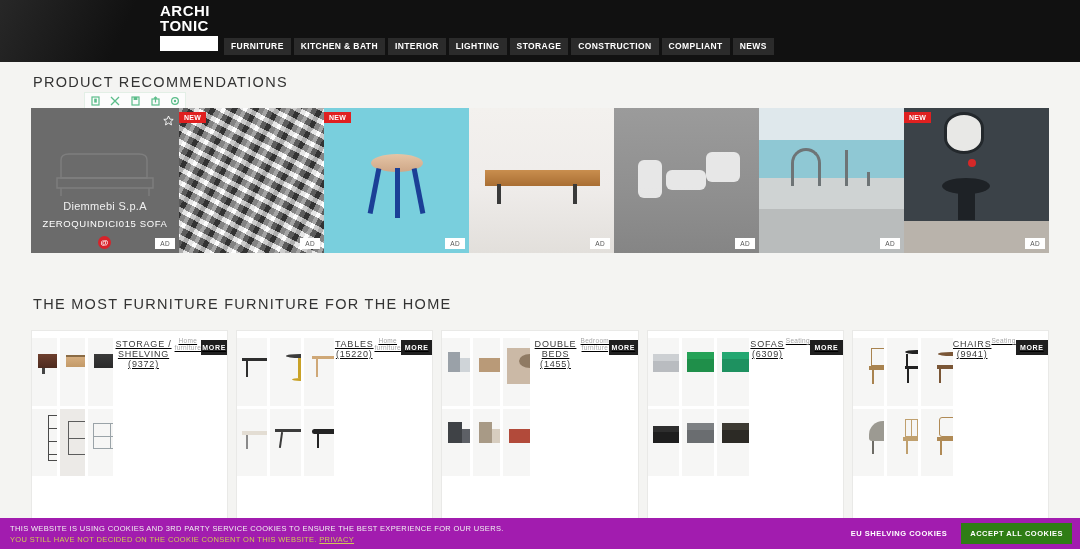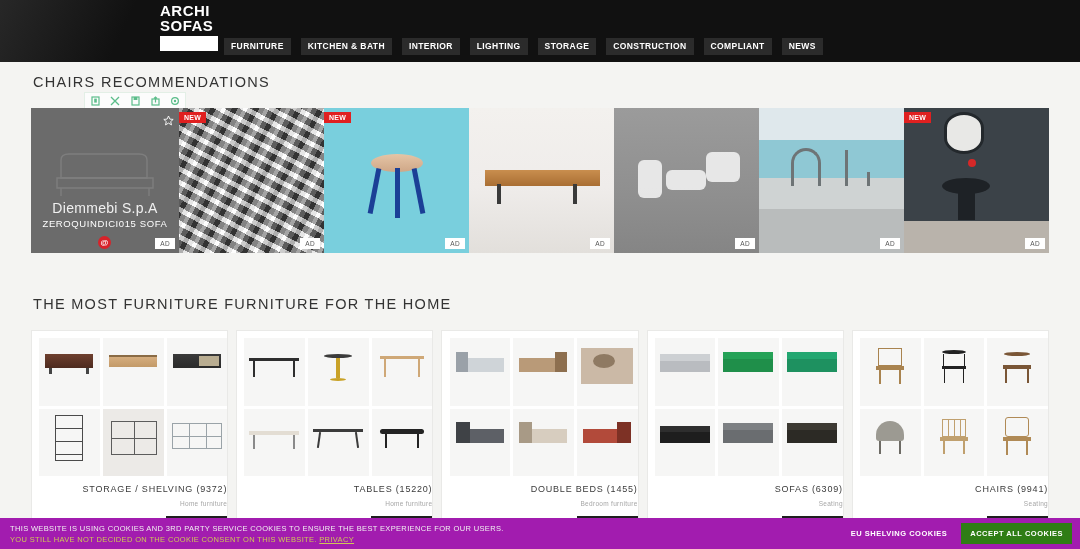--- a/index.html
+++ b/index.html
@@ -51,21 +51,21 @@
     background: transparent;
     padding: 0 10px;
     font-family: "Liberation Sans", sans-serif;
     font-size: 11px;
     color: #444;
   }
   .search-input::placeholder { color: #b3b3b3; }
 
   .nav {
     position: absolute; left: 224px; top: 38px;
-    display: flex; gap: 10px;
+    display: flex; gap: 3px;
   }
   .nav-item {
     background: #2b2b2b;
     color: #ffffff;
     font-size: 8.5px;
     font-weight: bold;
     letter-spacing: .4px;
     padding: 4px 7px 4px 7px;
     height: 17px;
     line-height: 9px;
@@ -143,21 +143,21 @@
     position: absolute; right: 5px; top: 4px;
     z-index: 5;
   }
   .promo-overlay {
     position: absolute; left: 0; top: 0; width: 100%; height: 100%;
     background: #6b6b6b;
     z-index: 1;
   }
   .promo-text-brand {
     position: absolute; width: 100%; top: 92px; text-align: center;
-    color: #f0f0f0; font-size: 14px; letter-spacing: .3px; z-index: 3;
+    color: #f0f0f0; font-size: 11px; letter-spacing: .3px; z-index: 3;
   }
   .promo-text-name {
     position: absolute; width: 100%; top: 110px; text-align: center;
     color: #ffffff; font-size: 9.5px; letter-spacing: .6px; z-index: 3;
   }
   .promo-mark {
     position: absolute; left: 50%; margin-left: -7px; top: 128px;
     width: 13px; height: 13px; border-radius: 50%;
     background: #d8232a; z-index: 3;
     display: flex; align-items: center; justify-content: center;
@@ -240,23 +240,24 @@
   
   .cat-row {
     position: absolute; left: 31px; top: 330px;
     width: 1018px; height: 205px;
     display: flex; gap: 8px;
   }
   .cat-card {
     width: 202px; height: 205px;
     background: #ffffff;
     border: 1px solid #e9e9e7;
-    display: flex; flex-direction: column; align-items: flex-end;
+    display: flex; align-items: flex-start;
     cursor: pointer;
     overflow: hidden;
+    text-decoration: underline;
   }
   .cat-thumbs {
     width: 188px; height: 138px;
     margin-top: 7px;
     background: #ffffff;
     display: grid;
     grid-template-columns: repeat(3, 1fr);
     grid-template-rows: repeat(2, 1fr);
     gap: 3px;
   }
@@ -319,38 +320,38 @@
   }
 </style>
 </head>
 <body>
 
 <div class="header">
   <div class="header-sheen"></div>
 
   <div class="logo-block">
     <div class="logo-text">ARCHI</div>
-    <div class="logo-text">SOFAS</div>
+    <div class="logo-text">TONIC</div>
     <div class="logo-bar"></div>
   </div>
 
 
   <div class="nav" id="nav-container">
       <div class="nav-item">FURNITURE</div>
       <div class="nav-item">KITCHEN &amp; BATH</div>
       <div class="nav-item">INTERIOR</div>
       <div class="nav-item">LIGHTING</div>
       <div class="nav-item">STORAGE</div>
       <div class="nav-item">CONSTRUCTION</div>
       <div class="nav-item">COMPLIANT</div>
       <div class="nav-item">NEWS</div>
     </div>
 </div>
 
-<div class="section-title" id="recommendations-title">CHAIRS RECOMMENDATIONS</div>
+<div class="section-title" id="recommendations-title">PRODUCT RECOMMENDATIONS</div>
 
 <div class="ad-toolbar">
   <div class="ad-tool-btn">
     <svg width="9" height="10" viewBox="0 0 9 10">
         <rect x="1" y="1" width="7" height="8" fill="none" stroke="#5bbd8a" stroke-width="1.2"></rect>
         <rect x="3.2" y="2.6" width="2.6" height="4" fill="#5bbd8a"></rect>
       </svg>
   </div>
   <div class="ad-tool-btn">
     <svg width="10" height="10" viewBox="0 0 10 10">

